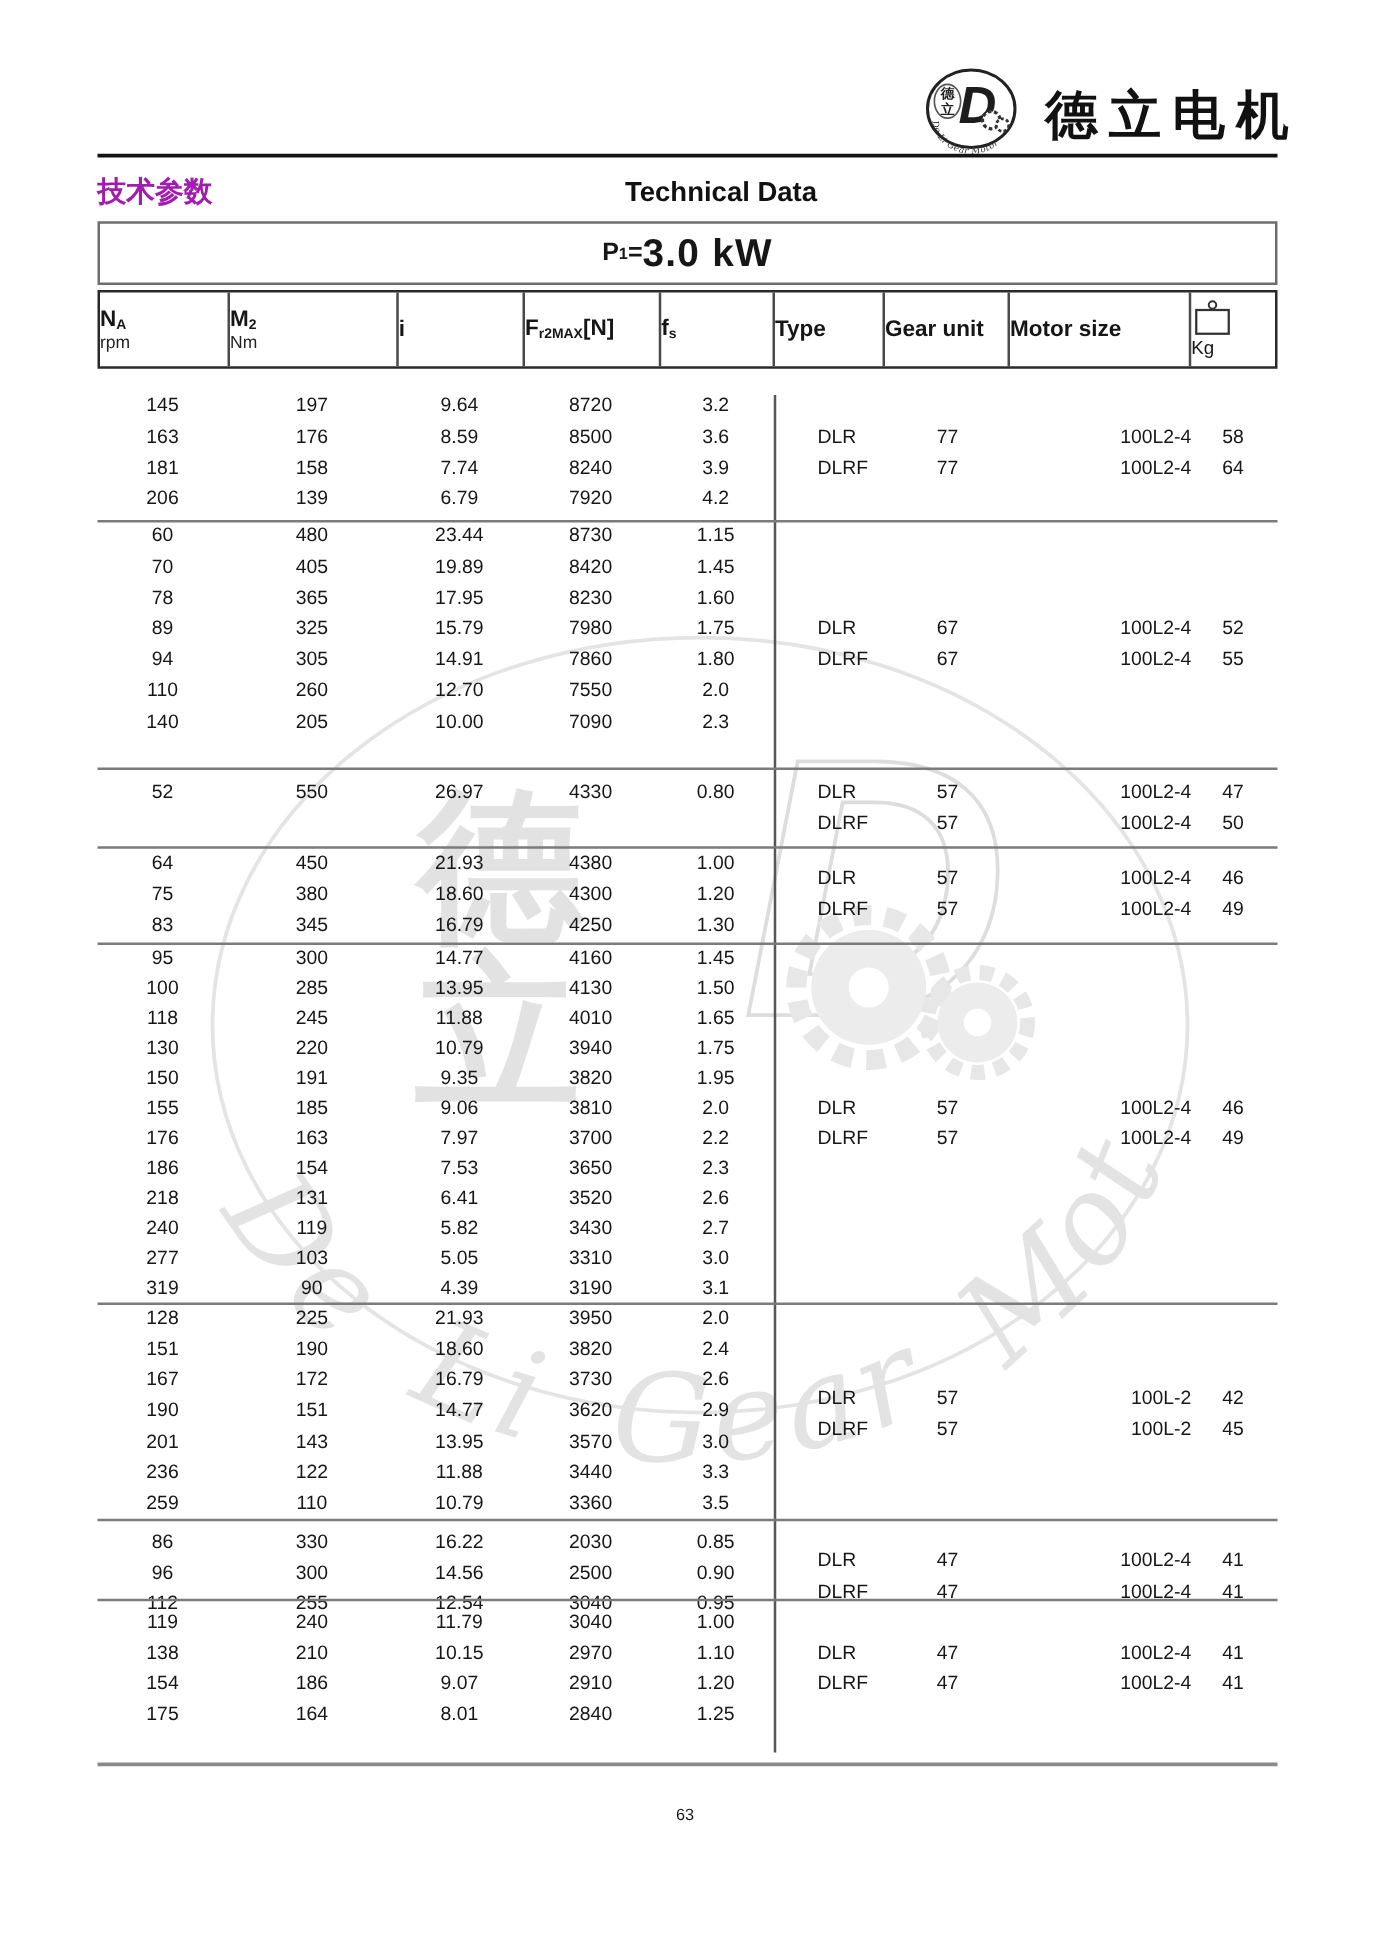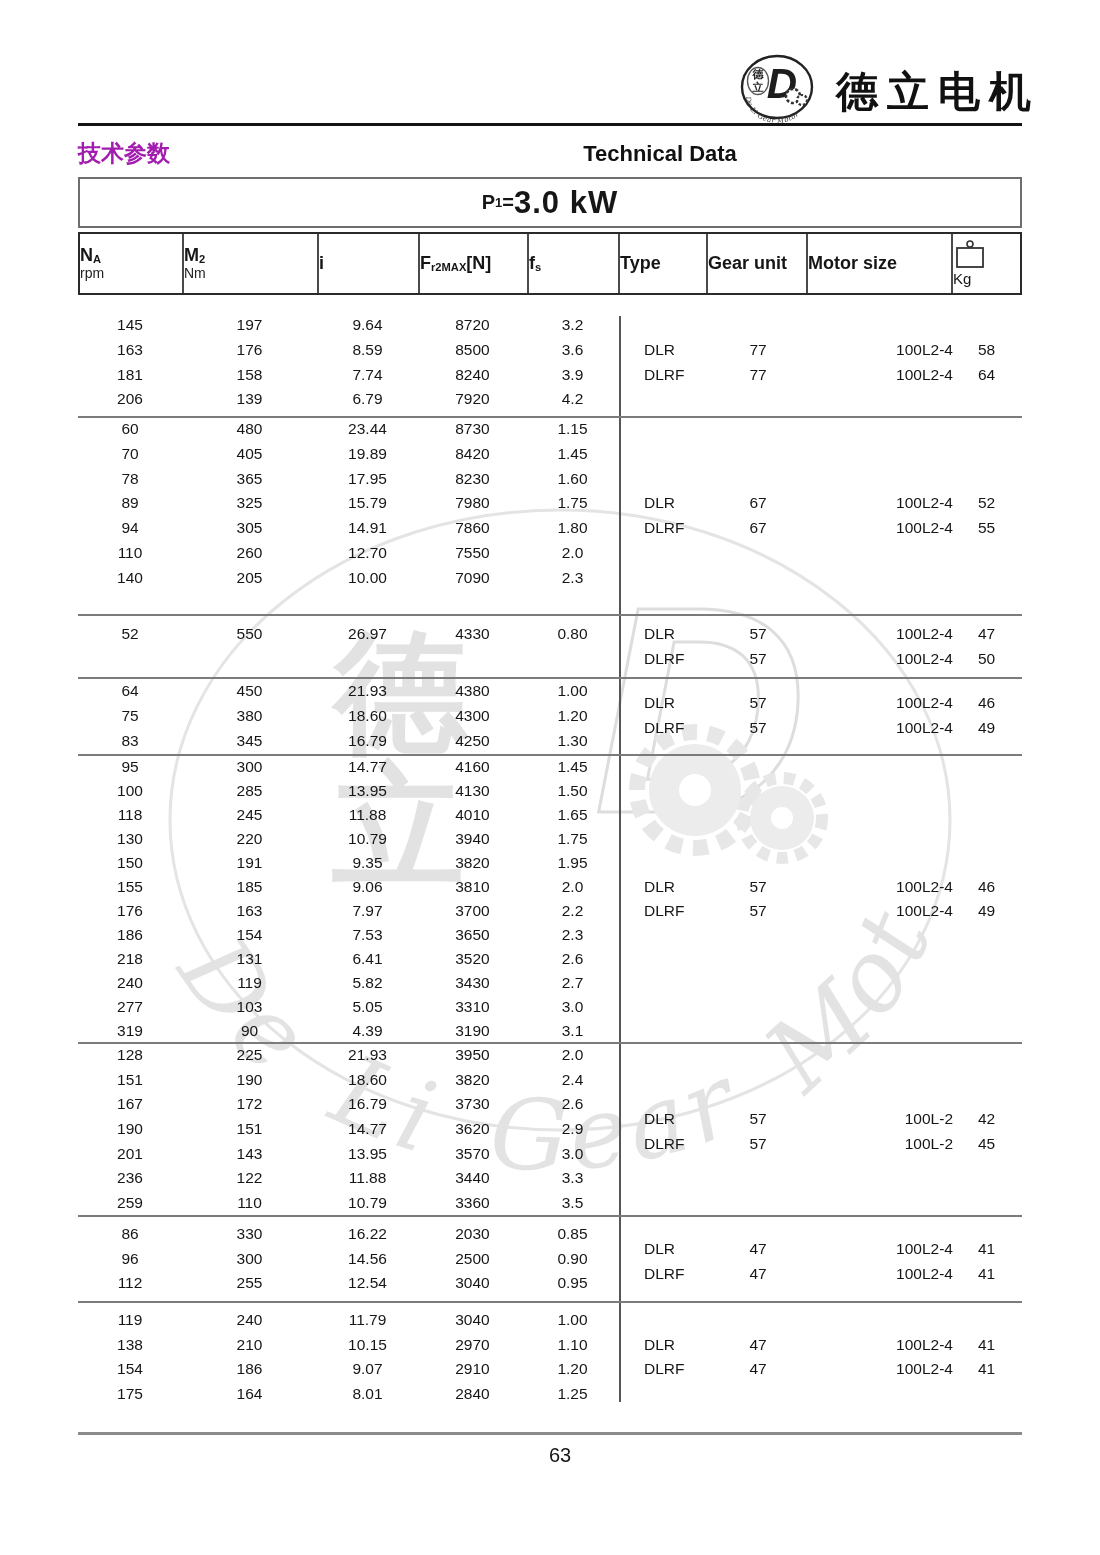--- a/index.html
+++ b/index.html
@@ -13,21 +13,21 @@
   .content { position:absolute; left:0; top:0; width:1100px; height:1555px; z-index:1; }
 
   
   .logo { position:absolute; left:737px; top:50px; width:84px; height:78px; }
   .brandname { position:absolute; left:836px; top:64px; width:200px;
                font-family:"DejaVu Serif","Liberation Serif",serif; font-weight:bold;
                font-size:42px; letter-spacing:9px; color:#111; white-space:nowrap; }
   .toprule { position:absolute; left:78px; top:123px; width:944px; height:3px; background:#141414; }
 
   .title-zh { position:absolute; left:78px; top:138px; font-size:23px; font-weight:bold; color:#a21caf; }
-  .title-en { position:absolute; left:500px; top:141px; width:320px; text-align:center;
+  .title-en { position:absolute; left:500px; top:141px; width:320px; 
               font-size:22px; font-weight:bold; color:#111; }
 
   
   .powerbox { position:absolute; left:78px; top:177px; width:944px; height:51px;
               border:2px solid #6e6e6e; display:flex; align-items:center; justify-content:center; }
   .powerbox .p-small { font-size:20px; font-weight:bold; }
   .powerbox .p-sub { font-size:13px; font-weight:bold; vertical-align:-0.2em; }
   .powerbox .p-big { font-size:31px; font-weight:bold; letter-spacing:1px; }
 
   
@@ -46,29 +46,29 @@
 
   
   .tbody { position:absolute; left:78px; top:300px; width:944px; height:1133px; font-size:15.5px; }
   .vline { position:absolute; left:541px; top:16px; width:2px; height:1086px; background:#565656; }
   .block { position:relative; }
   .rows { padding-top:var(--pad,0px); }
   .drow { display:flex; height:var(--rh); line-height:var(--rh); }
   .c { text-align:center; }
   .c.w1{width:104px}.c.w2{width:135px}.c.w3{width:101px}.c.w4{width:109px}.c.w5{width:91px}
   .rrow { position:absolute; left:0; right:0; display:flex; height:var(--rh); line-height:var(--rh); }
-  .tType { width:88px; margin-left:542px; text-align:left; padding-left:24px; }
+  .tType { width:88px; margin-left:542px; text-align:left; padding-left:34px; }
   .tGear { width:100px; text-align:center; }
   .tMotor{ width:145px; text-align:right; }
   .tKg   { width:67px; text-align:center; }
   .sep { position:absolute; bottom:-1px; left:0; right:0; height:2px; background:#7b7b7b; }
   .sep.thick { height:3px; background:#8a8a8a; bottom:-2px; }
 
   
-  .pagenum { position:absolute; left:88px; top:1444px; width:944px; text-align:center; font-size:20px; }
+  .pagenum { position:absolute; left:76px; top:1444px; width:944px; text-align:center; font-size:13px; }
 </style>
 </head>
 <body>
 
 <div class="page">
 
   <svg class="wm" viewBox="0 0 1100 1555" aria-hidden="true">
     <ellipse cx="560" cy="820" rx="390" ry="310" fill="none" stroke="#e4e4e4" stroke-width="3"></ellipse>
     <text x="400" y="738" font-size="132" text-anchor="middle" fill="#e2e2e2" font-family="DejaVu Serif, serif" font-weight="bold">德</text>
     <text x="398" y="872" font-size="132" text-anchor="middle" fill="#e2e2e2" font-family="DejaVu Serif, serif" font-weight="bold">立</text>
@@ -564,21 +564,21 @@
             <div class="rrow" style="top: calc(var(--pad,0px) + var(--rh) * 3.6);">
               <span class="tType">DLRF</span>
               <span class="tGear">57</span>
               <span class="tMotor">100L-2</span>
               <span class="tKg">45</span>
             </div>
           </div>
         <div class="sep"></div>
       </div>
 
-      <div class="block" style="height:86px;--rh:24.7px;--pad:6px">
+      <div class="block" style="height:64px;--rh:24.7px;--pad:6px">
         <div class="rows">
 
             <div class="drow">
               <span class="c w1">86</span>
               <span class="c w2">330</span>
               <span class="c w3">16.22</span>
               <span class="c w4">2030</span>
               <span class="c w5">0.85</span>
             </div>
 

